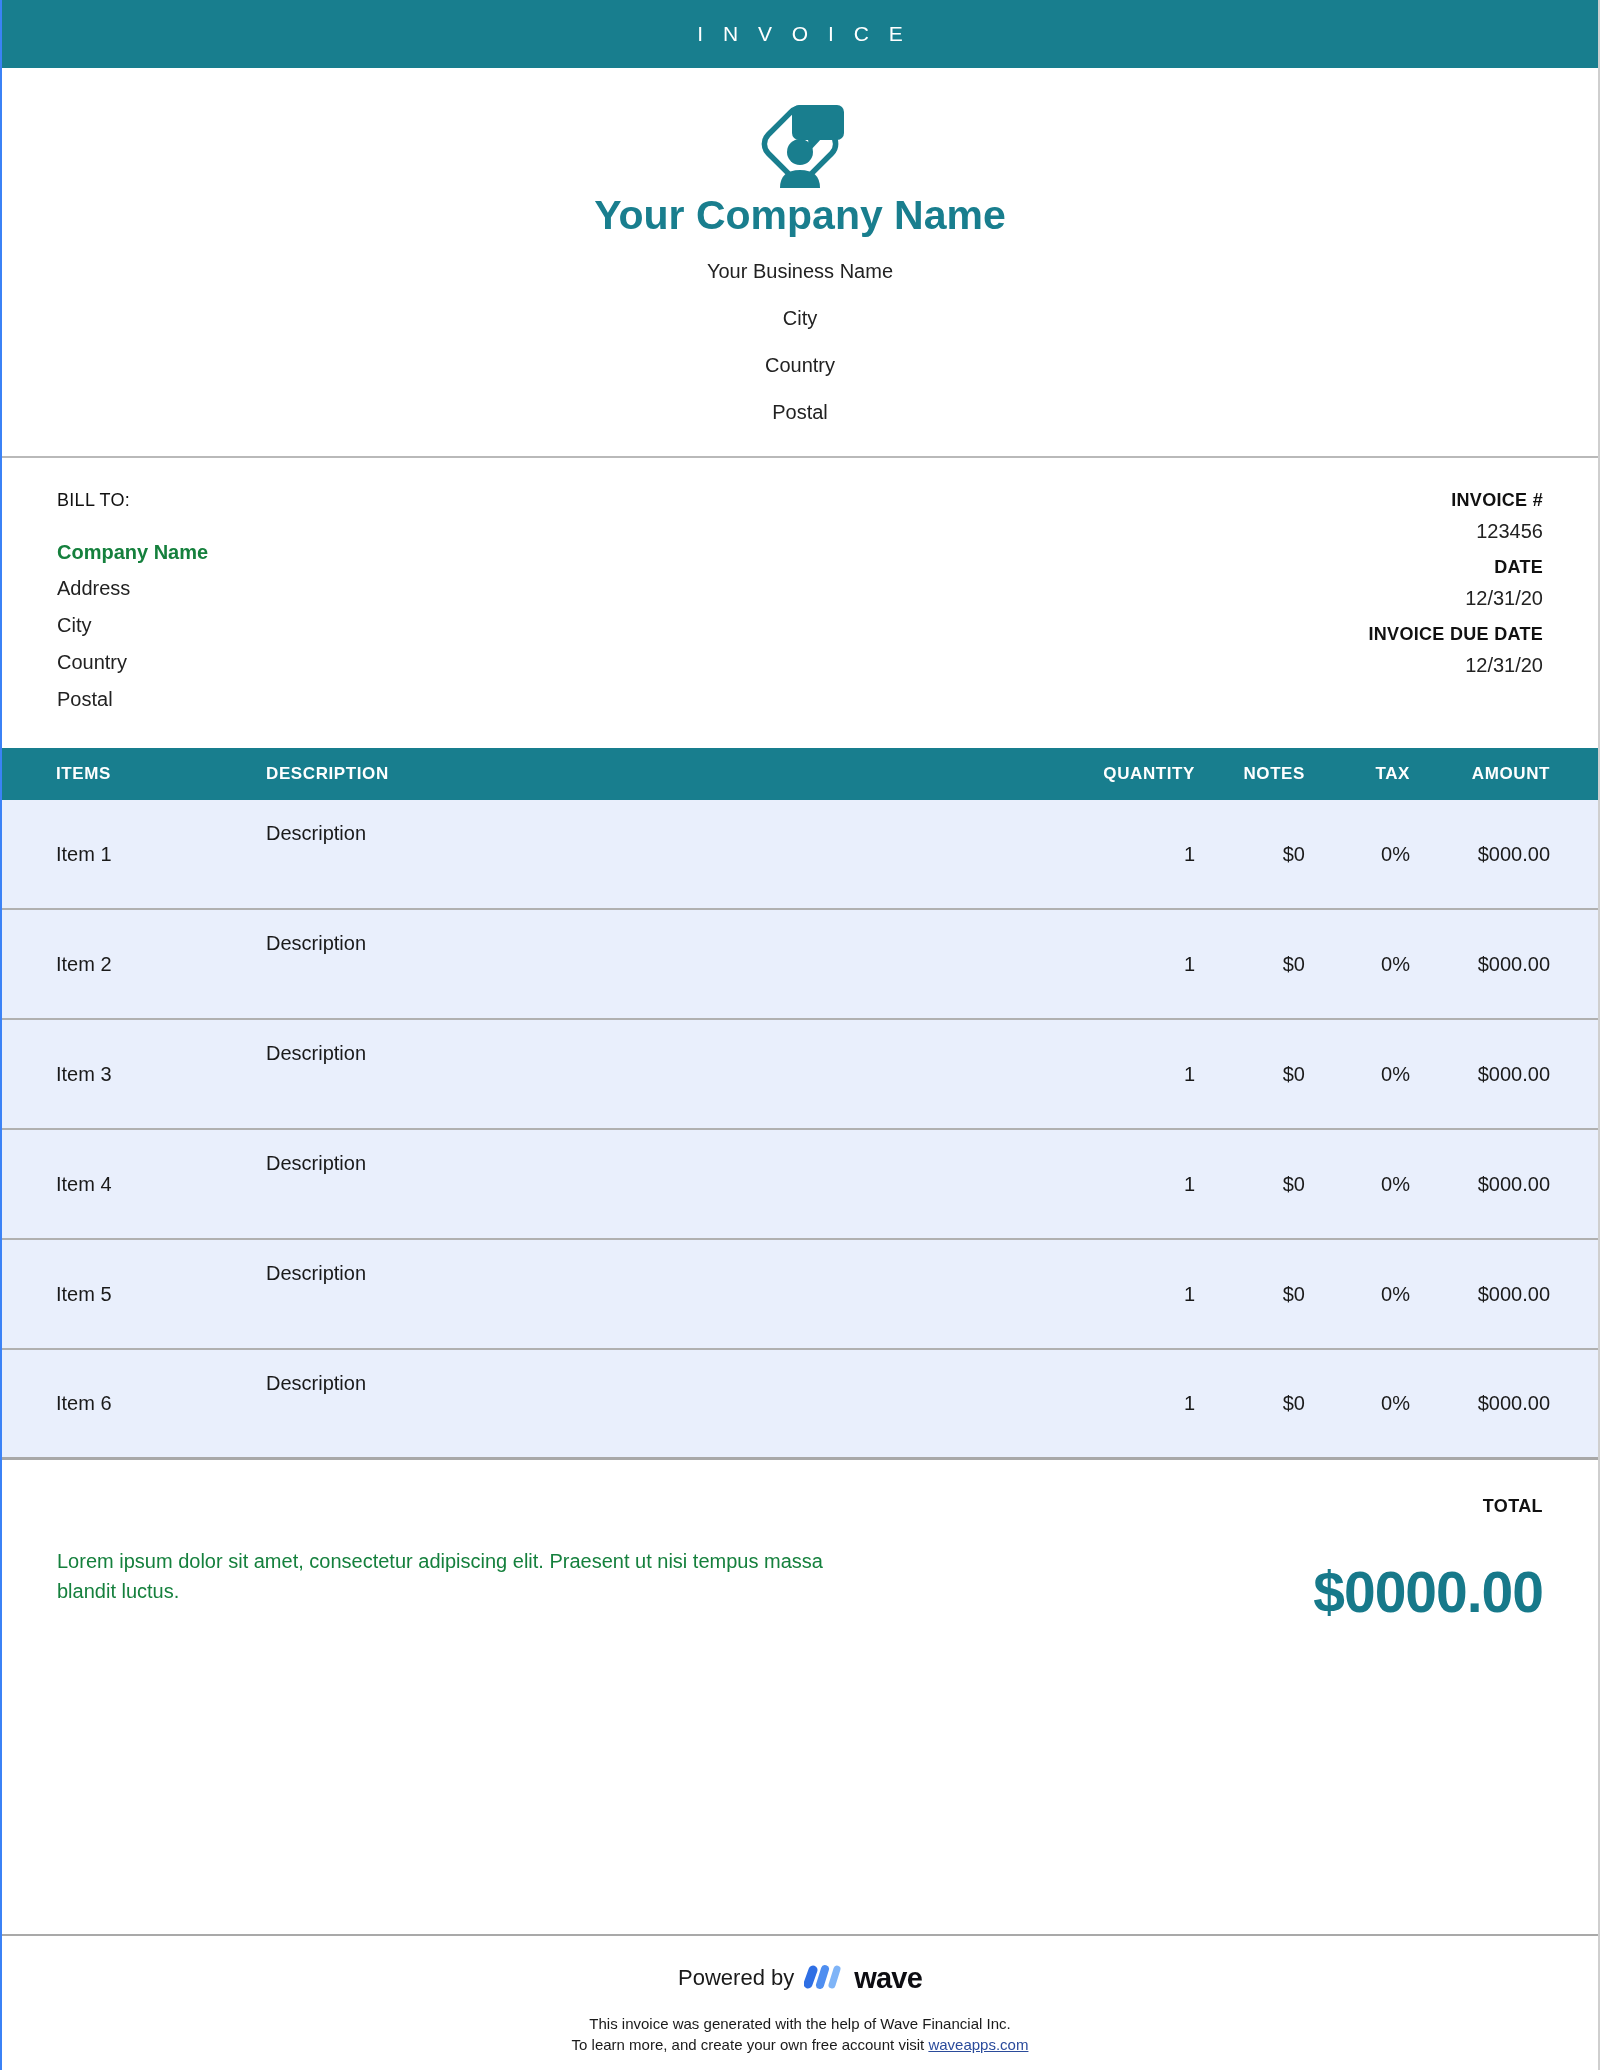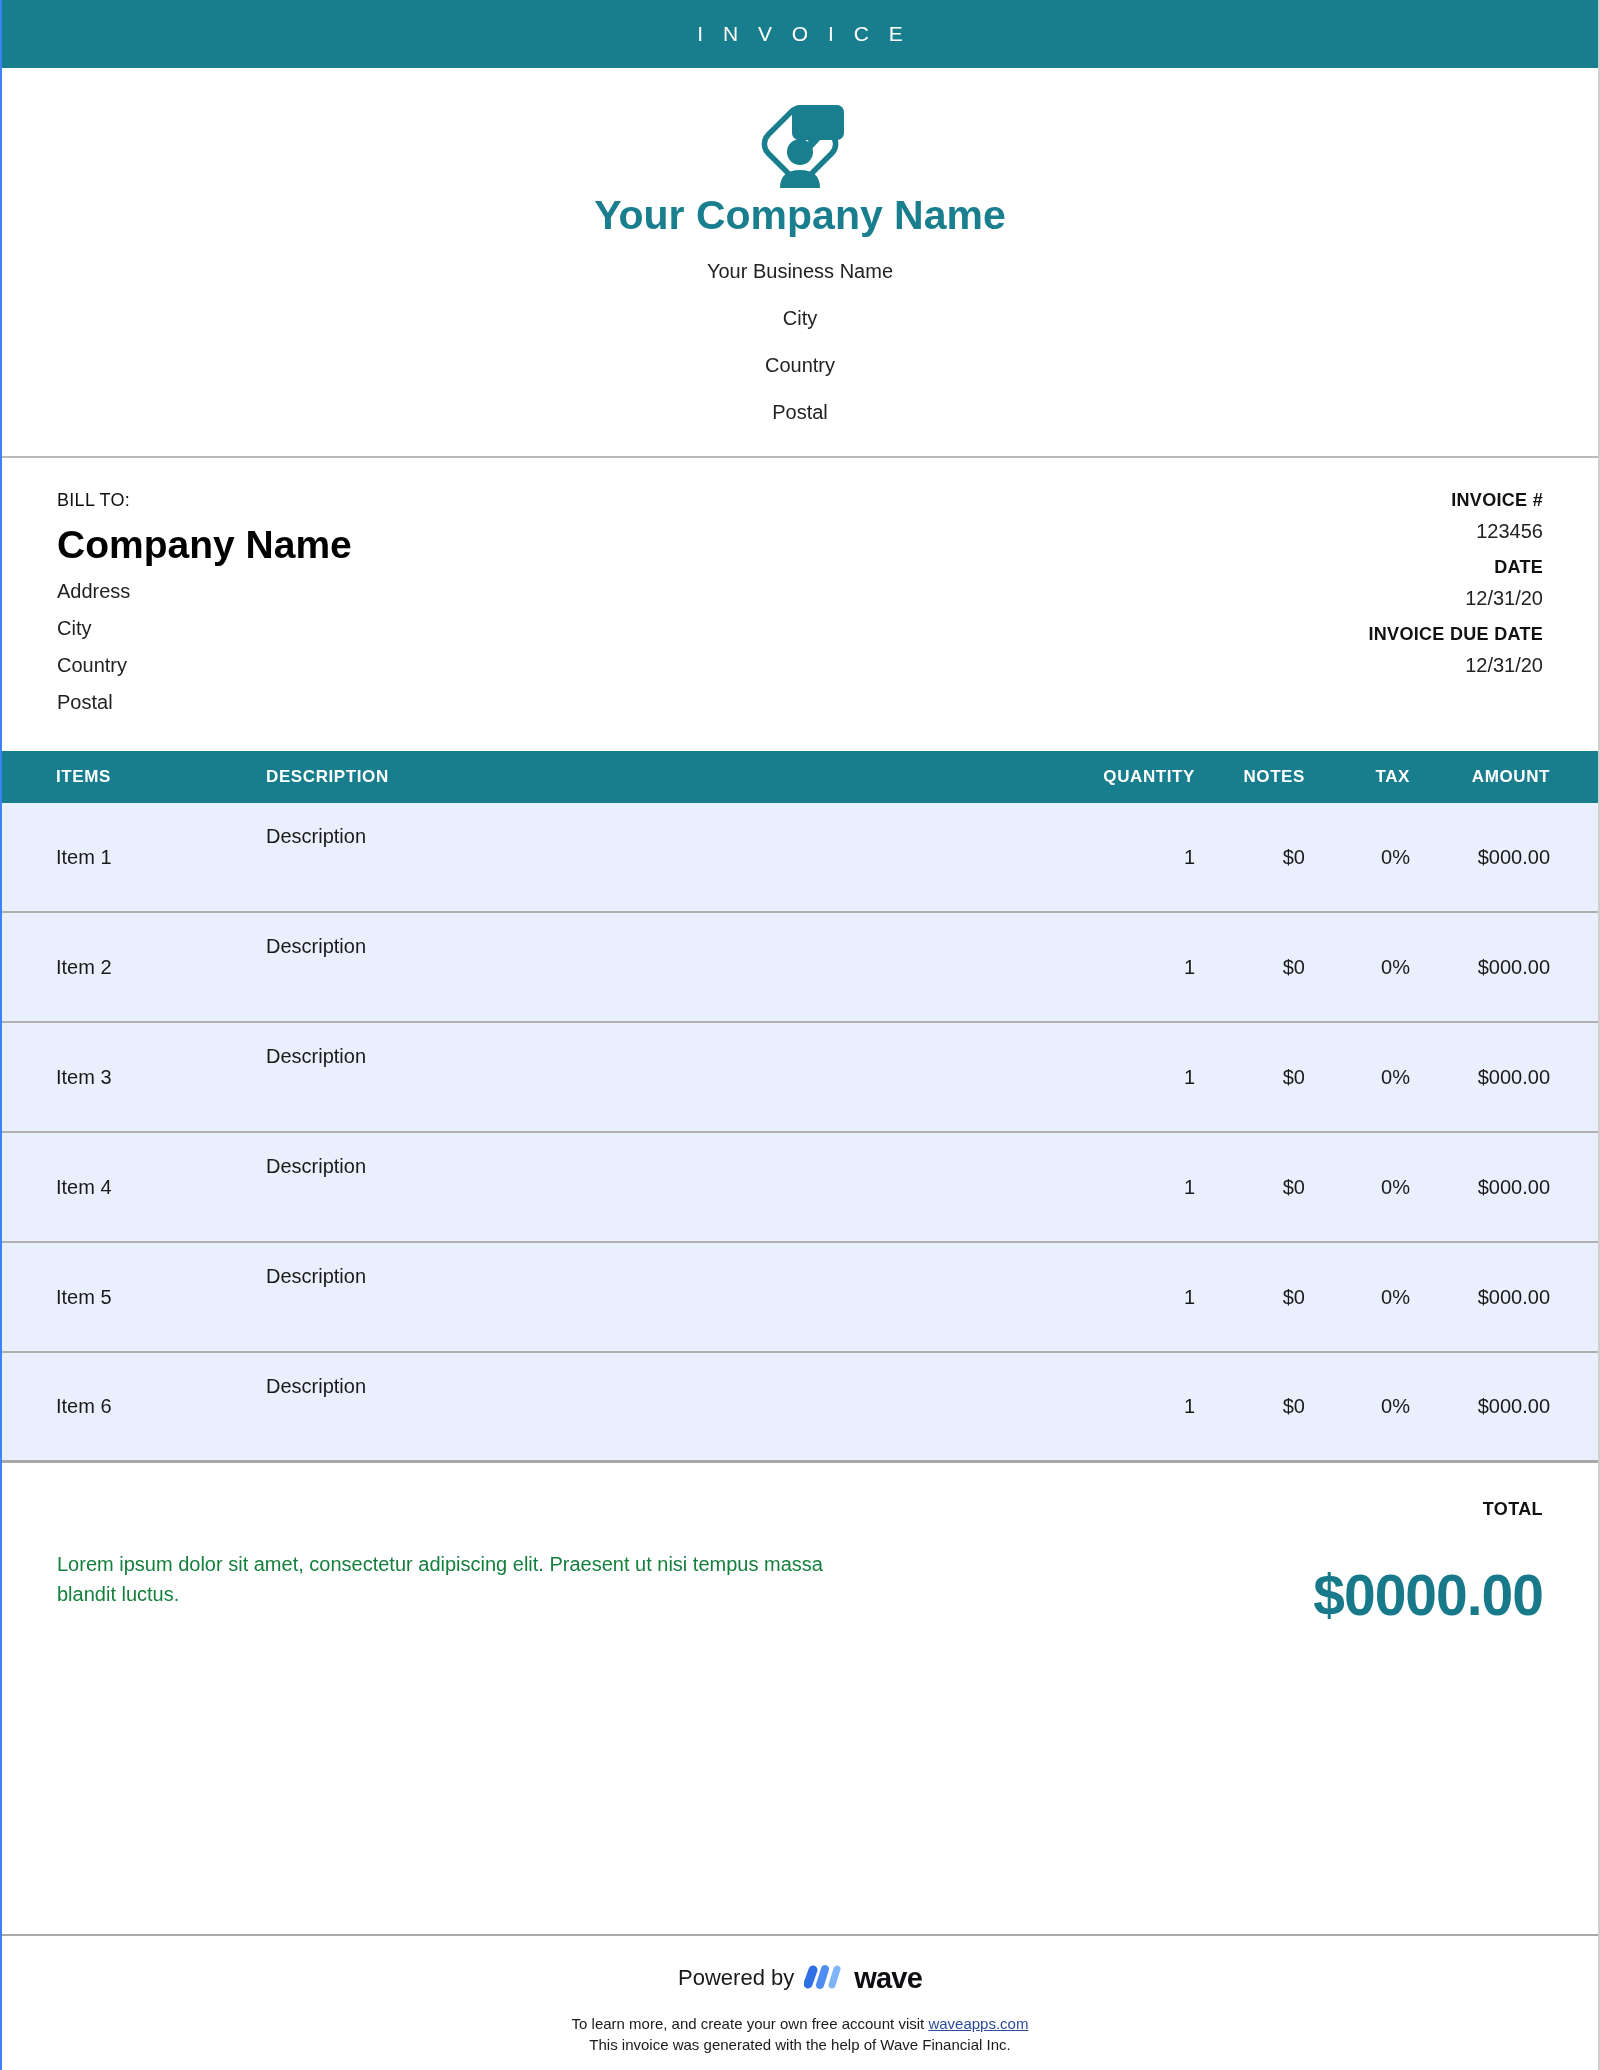--- a/index.html
+++ b/index.html
@@ -79,24 +79,24 @@
     flex: 0 0 auto;
   }
   .bill-to { text-align: left; }
   .label-bold {
     font-size: 18px;
     font-weight: normal;
     letter-spacing: 0.3px;
     color: #111111;
   }
   .bill-company {
-    font-size: 39px;
-    font-weight: bold;
-    color: #000000;
-    margin: 12px 0 12px 0;
+    font-size: 20px;
+    font-weight: bold;
+    color: #15803d;
+    margin: 30px 0 12px 0;
   }
   .bill-line {
     font-size: 20px;
     color: #222222;
     margin: 0 0 12px 0;
     line-height: 1.25;
   }
   .meta { text-align: right; }
   .meta-label {
     font-size: 18px;
@@ -337,20 +337,20 @@
       <svg width="40" height="28" viewBox="0 0 40 28">
         <g stroke-linecap="round">
           <path d="M9 6 L4 20" stroke="#2f6fe4" stroke-width="9"></path>
           <path d="M21 5 L16 21" stroke="#4f8ef0" stroke-width="8"></path>
           <path d="M33 5 L28 21" stroke="#7fb4f7" stroke-width="7"></path>
         </g>
       </svg>
       <span class="wave-word">wave</span>
     </div>
     <div class="fine-print">
+      <div>This invoice was generated with the help of Wave Financial Inc.</div>
       <div>
         <span>To learn more, and create your own free account visit </span><a class="fine-link" href="#">waveapps.com</a>
       </div>
-      <div>This invoice was generated with the help of Wave Financial Inc.</div>
     </div>
   </div>
 
 </div>
 
 </body></html>

